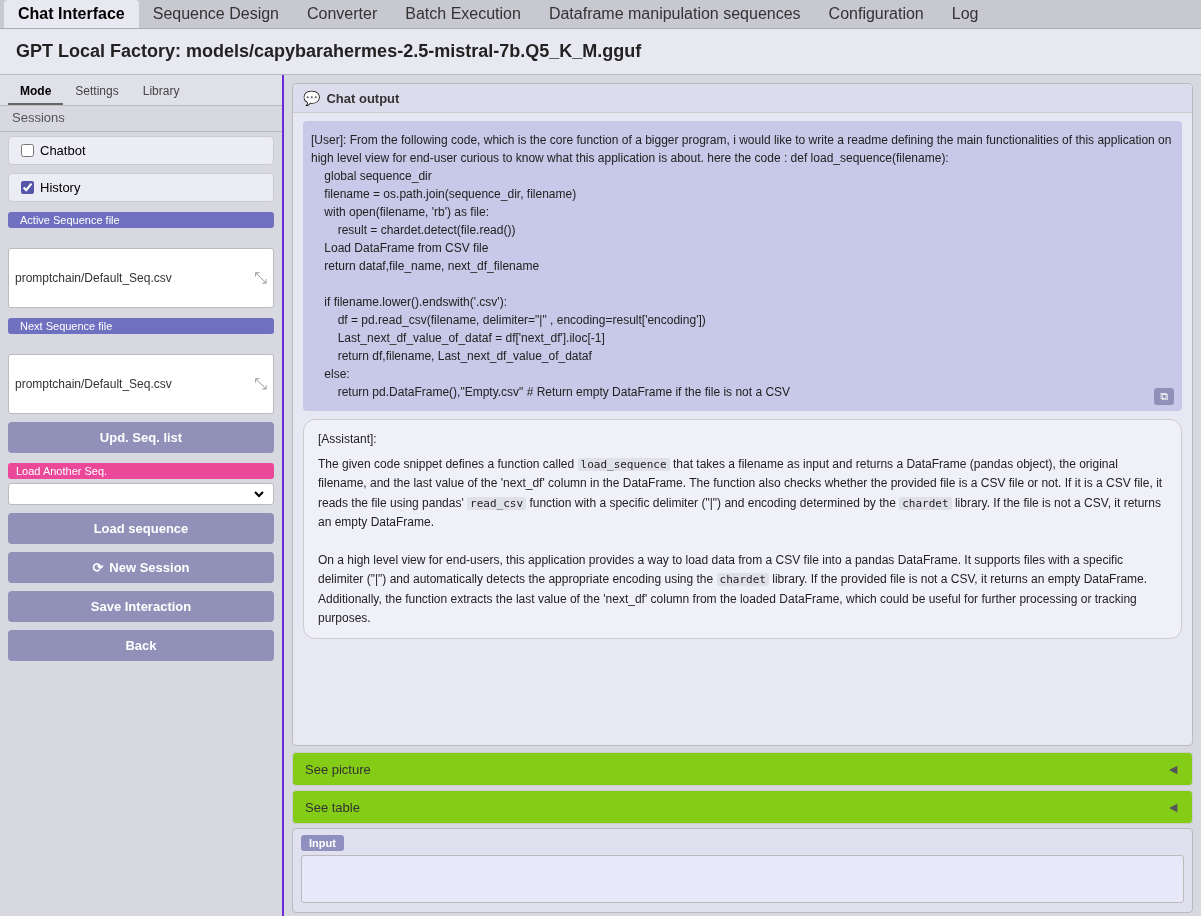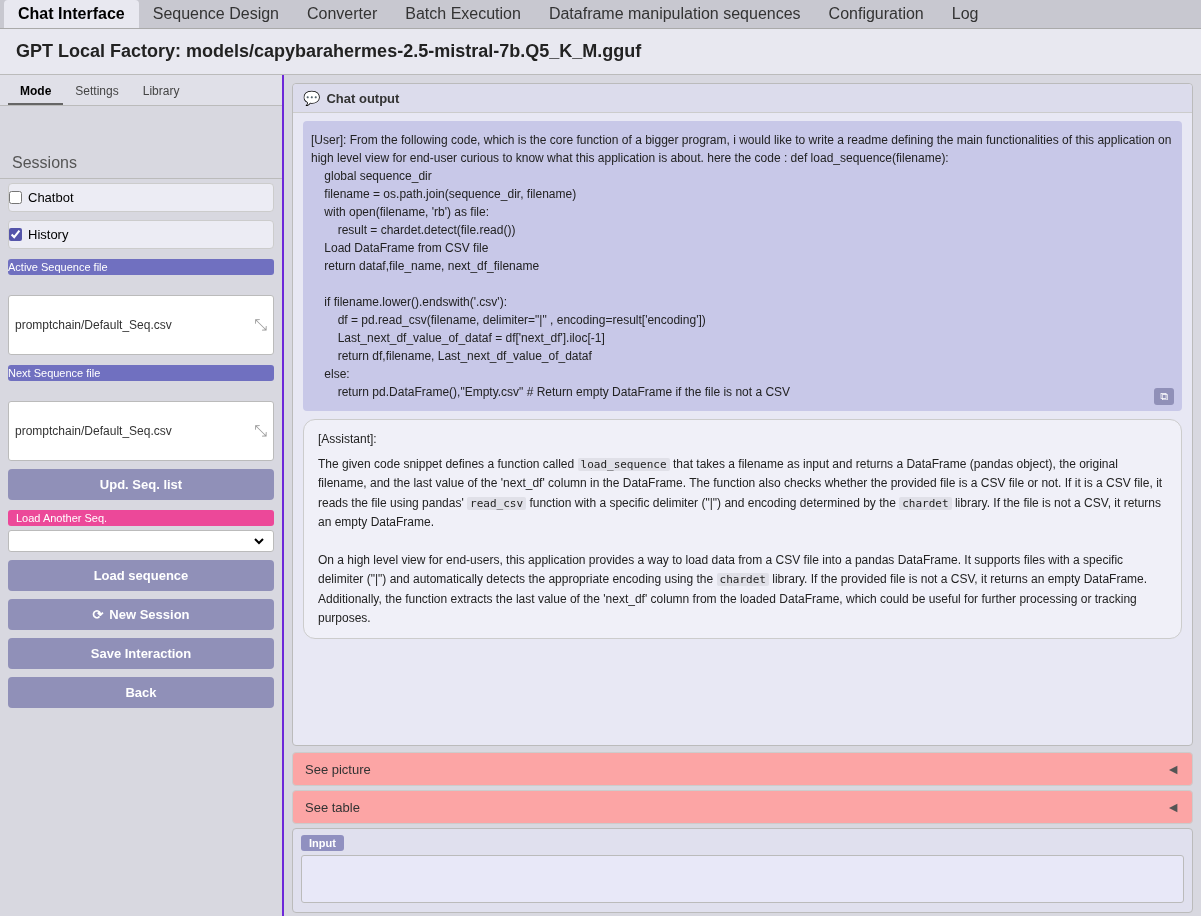--- a/index.html
+++ b/index.html
@@ -34,31 +34,31 @@
       border-right: 2px solid #6d28d9;
     }
     .sidebar-tabs {
       display: flex; background: #e0e0e8; border-bottom: 1px solid #bbb; padding: 4px 8px 0;
     }
     .sidebar-tab {
       padding: 5px 12px; cursor: pointer; font-size: 12px; color: #444; border-bottom: 2px solid transparent;
     }
     .sidebar-tab.active { color: #000; border-bottom: 2px solid #666; font-weight: bold; }
     .sidebar-sessions {
-      font-size: 16px; color: #555; padding: 4px 12px 6px; border-bottom: 1px solid #bbb; margin-top: 44px;
+      font-size: 13px; color: #555; padding: 4px 12px 6px; border-bottom: 1px solid #bbb;
     }
     .checkbox-row {
-      display: flex; align-items: center; gap: 6px; padding: 6px 0;
+      display: flex; align-items: center; gap: 6px; padding: 6px 12px;
       background: #ececf4; border: 1px solid #ccc; border-radius: 4px; margin: 4px 8px;
     }
     .checkbox-row input[type=checkbox] { accent-color: #5555aa; }
 
     .label-badge {
       display: inline-block; background: #7070c0; color: #fff; font-size: 11px;
-      padding: 2px 0; border-radius: 3px; margin: 6px 8px 2px;
+      padding: 2px 12px; border-radius: 3px; margin: 6px 8px 2px;
     }
     .seq-file-input {
       display: flex; align-items: center; background: #fff; border: 1px solid #bbb;
       border-radius: 3px; margin: 18px 8px 4px; padding: 20px 6px; font-size: 12px; color: #333;
     }
     .seq-file-input .resize-icon {
       margin-left: auto; color: #999; font-size: 16px;
     }
 
     .sidebar-btn {
@@ -119,21 +119,21 @@
       background: #f0f0f8; border: 1px solid #ccc; border-radius: 12px; padding: 10px 14px;
       font-size: 12px; color: #222; line-height: 1.6;
     }
     .message-assistant code {
       font-family: monospace; background: #e0e0e8; padding: 0 3px; border-radius: 2px;
       font-size: 11px;
     }
 
     
     .collapsible-row {
-      background: #fca5a5; border: 1px solid #ccc; border-radius: 4px;
+      background: #84cc16; border: 1px solid #ccc; border-radius: 4px;
       padding: 8px 12px; display: flex; align-items: center; justify-content: space-between;
       cursor: pointer; margin-bottom: 4px; font-size: 13px; color: #333;
     }
     .collapsible-row .arrow { font-size: 14px; color: #555; }
 
     
     .input-section {
       background: #e0e0ee; border: 1px solid #bbb; border-radius: 4px; padding: 6px 8px;
     }
     .input-label {

